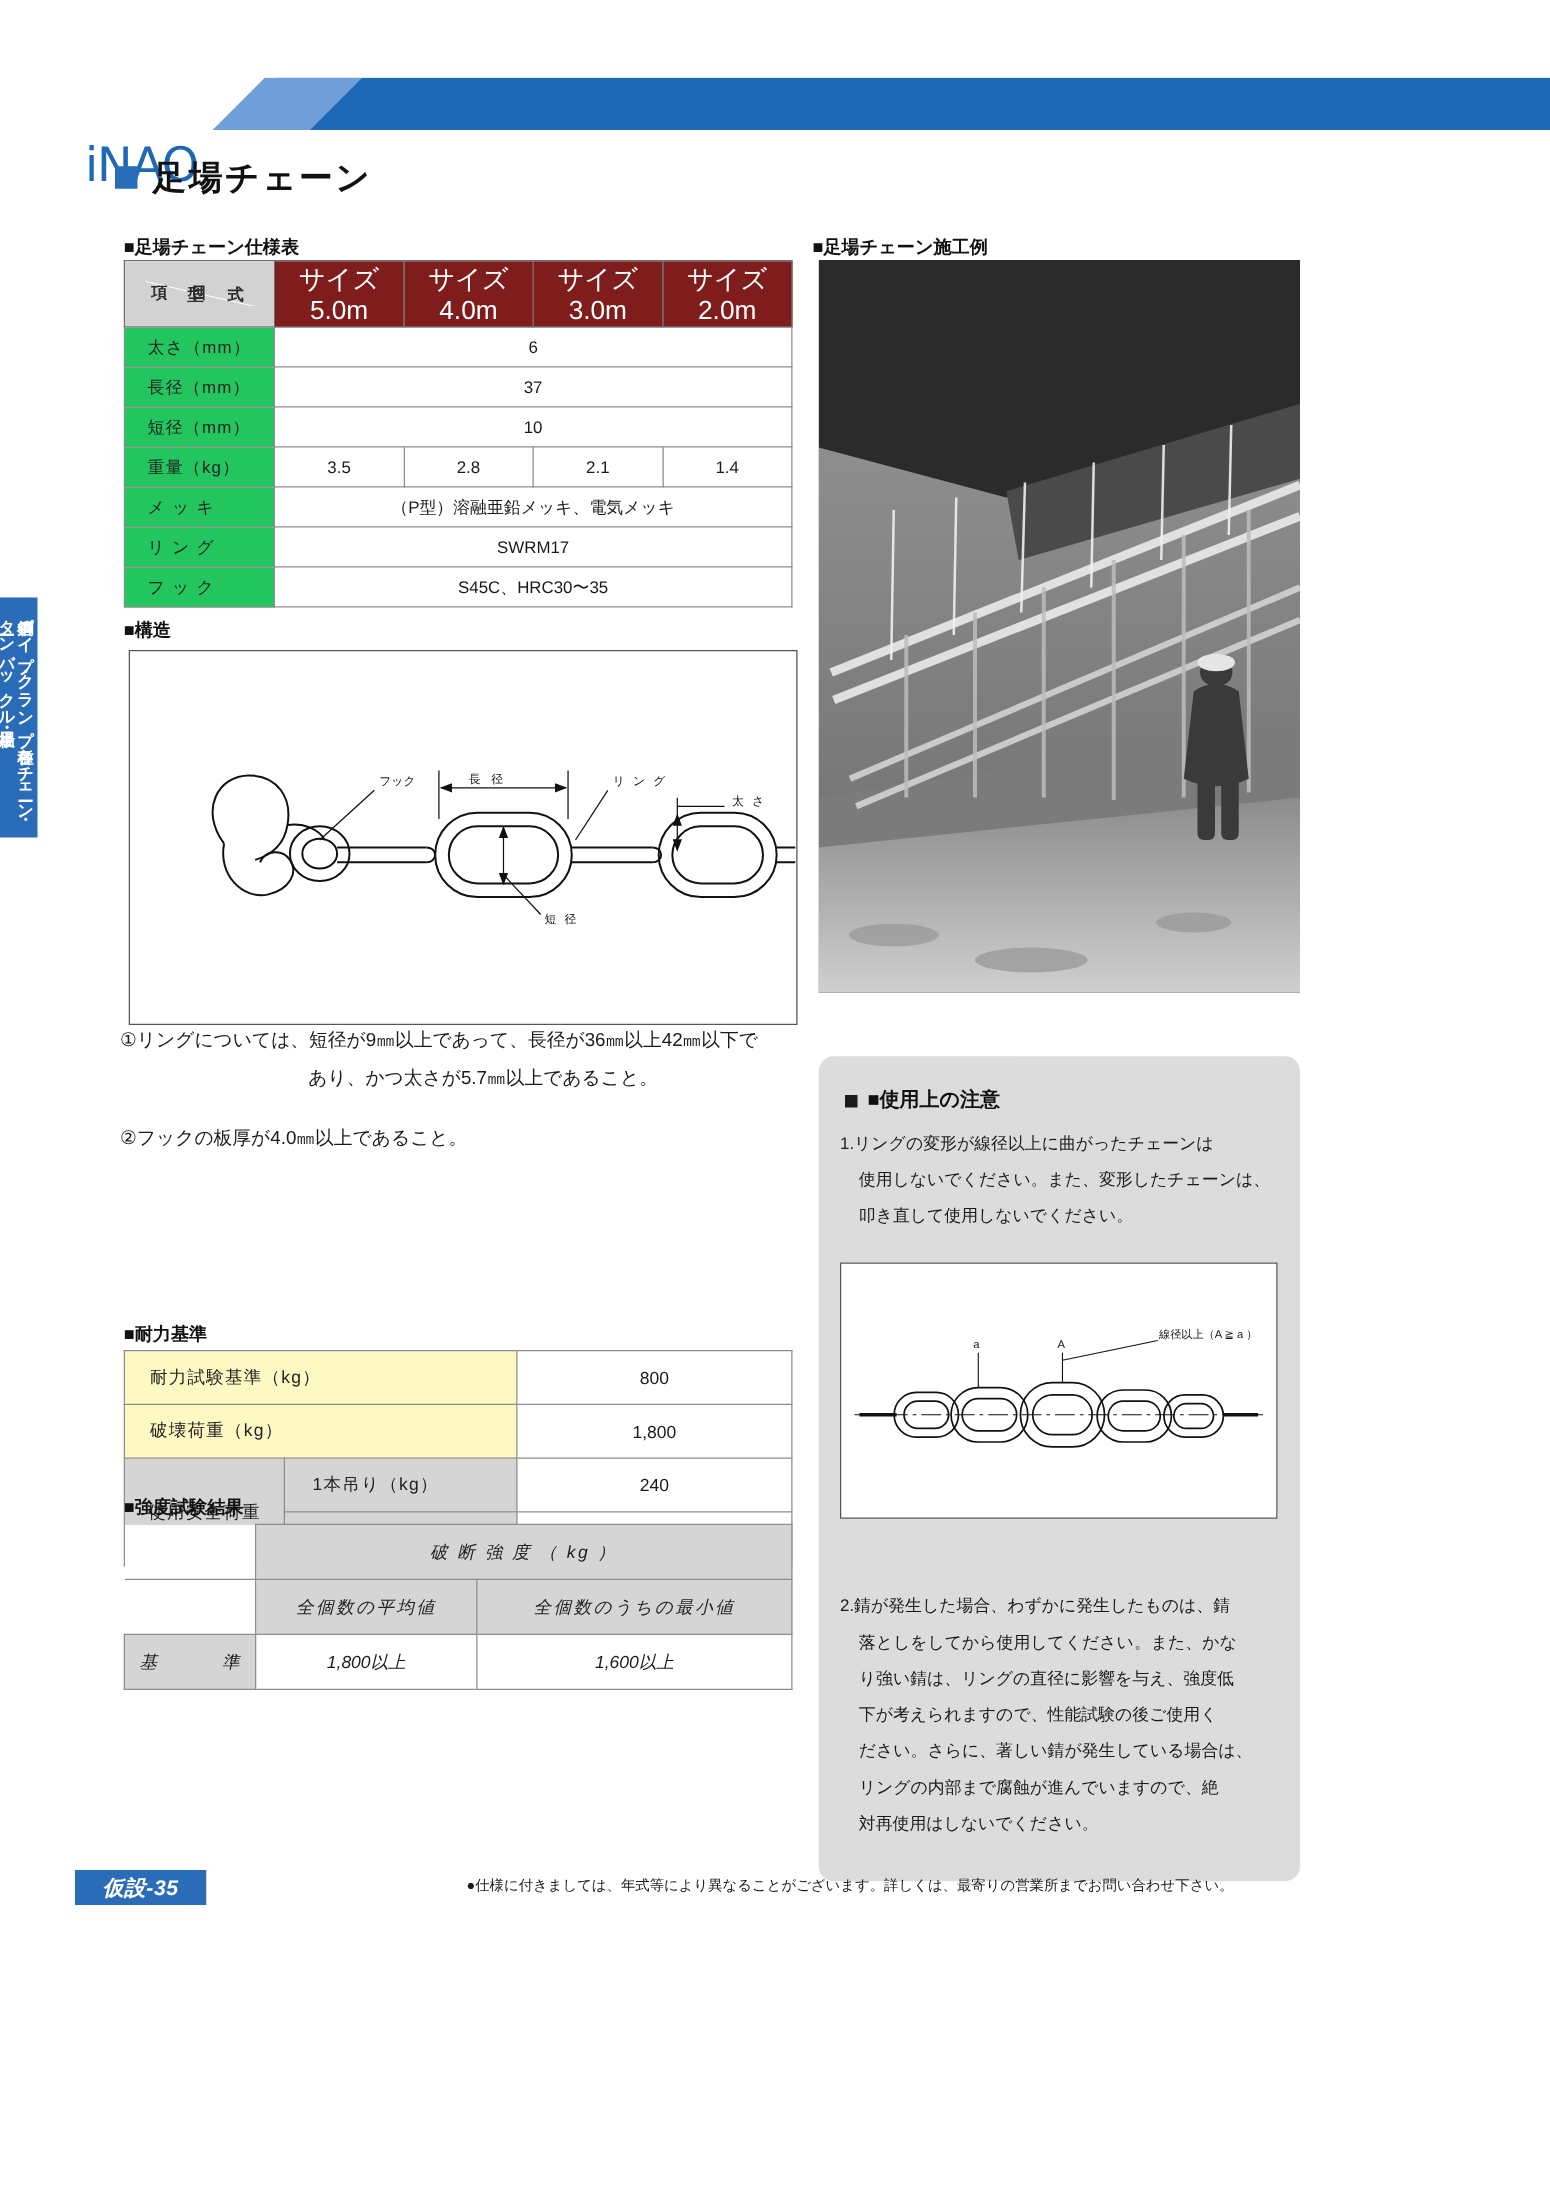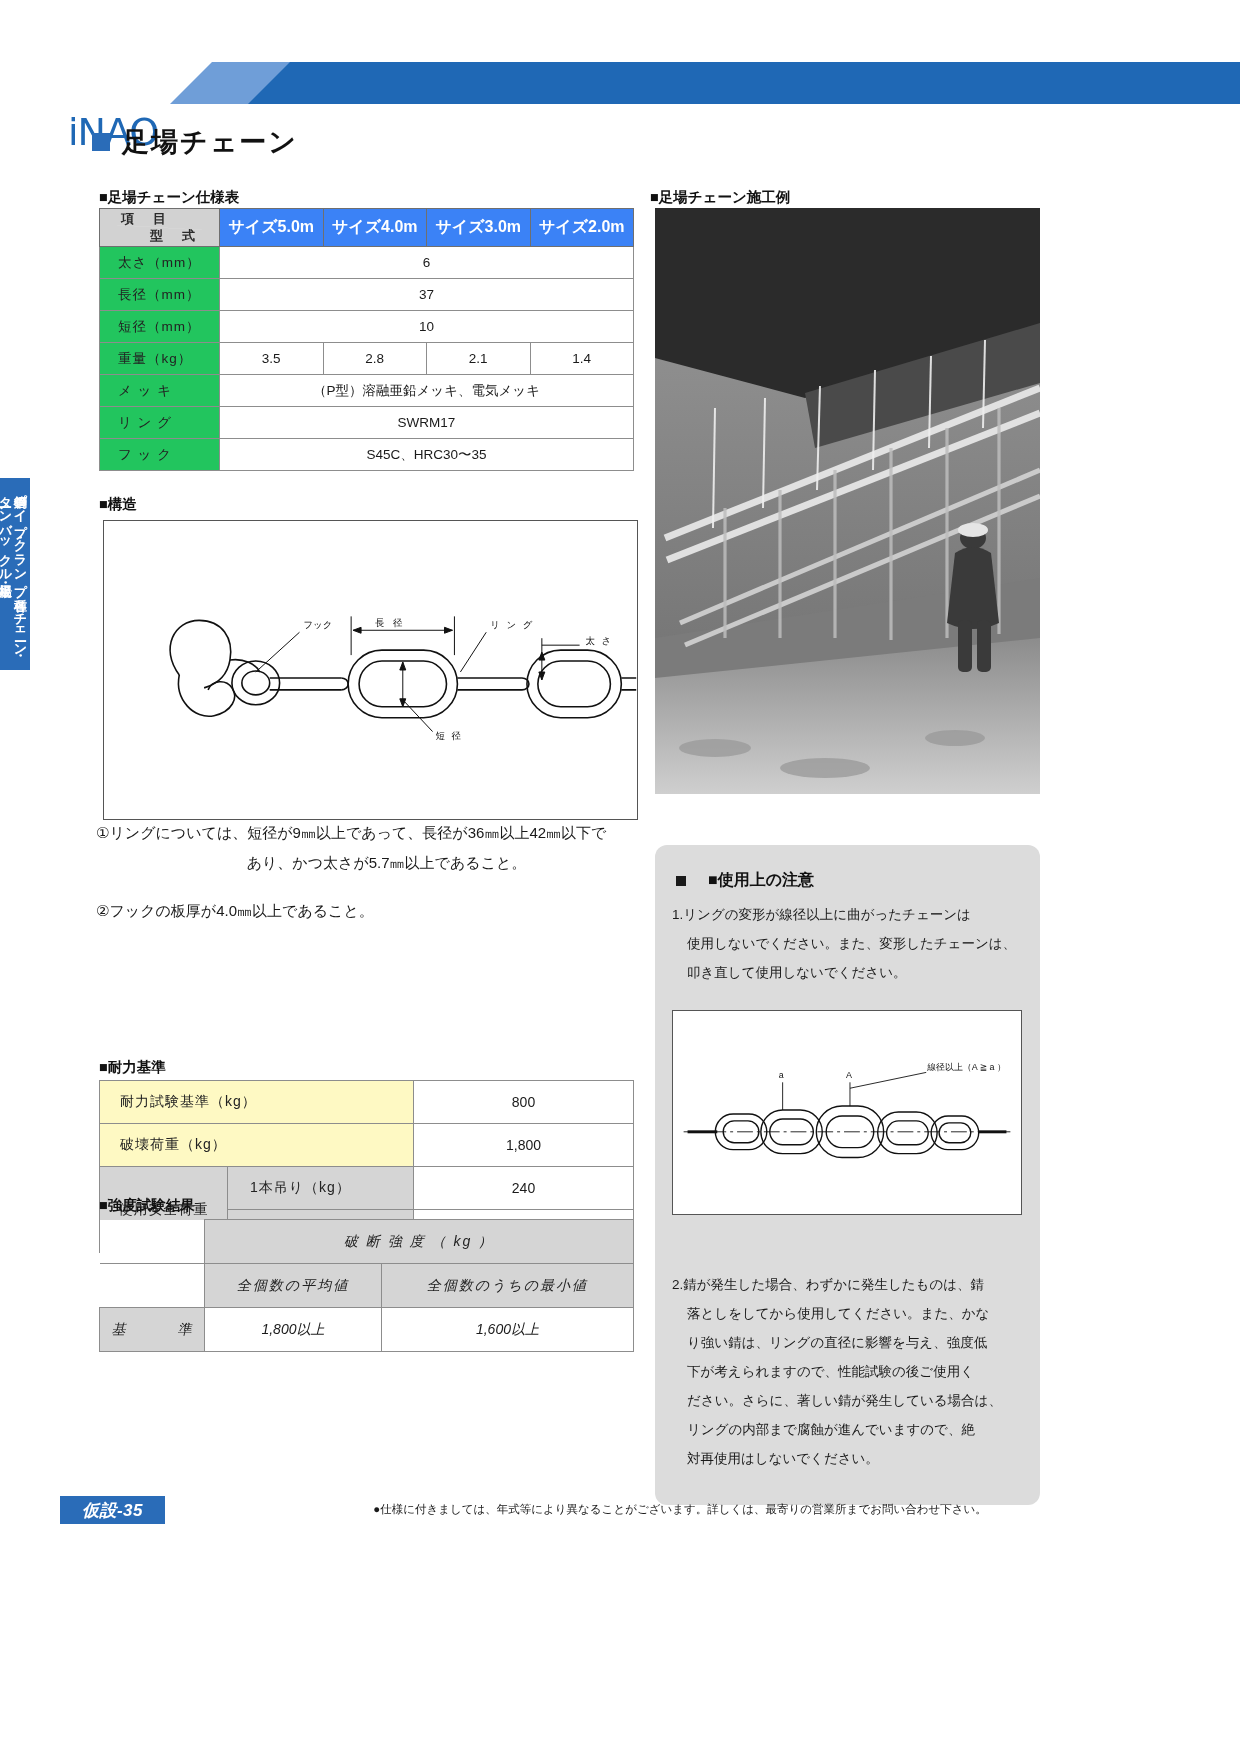--- a/index.html
+++ b/index.html
@@ -62,21 +62,21 @@
   #spec-head { position:absolute; left:99px; top:188px; }
   table.spec {
     position:absolute; left:99px; top:208px;
     border-collapse:collapse; width:535px;
     font-size:13.5px;
   }
   table.spec th, table.spec td {
     border:1px solid #8d8d8d; text-align:center; height:32px; padding:0 4px;
   }
   table.spec thead th {
-    background:#3b82f6; color:#fff; font-weight:bold; font-size:16px;
+    background:#7f1d1d; color:#fff; font-weight:normal; font-size:21px;
     height:38px; border-color:#6f6f6f;
   }
   table.spec thead th.corner {
     background:#d2d2d2; color:#2b2b2b; position:relative; width:120px;
     font-size:13px; font-weight:bold; padding:16px;
   }
   .corner-inner { position:relative; width:100%; height:100%; }
   .corner-inner .kata {
     position:absolute; right:5px; top:2px; letter-spacing:3px;
   }
@@ -145,21 +145,21 @@
   table.str td.v { background:#fff; }
 
   
   .caution {
     position:absolute; left:655px; top:845px; width:385px; height:660px;
     background:#dcdcdc; border-radius:12px;
   }
   .caution-title {
     position:absolute; left:676px; top:870px;
     font-size:16px; font-weight:bold; color:#111;
-    display:flex; align-items:center; gap:22px;
+    display:flex; align-items:center; gap:8px;
   }
   .caution-p {
     position:absolute; font-size:13.5px; line-height:29px; color:#1a1a1a;
   }
   #c1 { left:672px; top:900px; width:350px; }
   #c2 { left:672px; top:1270px; width:350px; }
   .caution-p .ind { display:block; padding-left:15px; }
   .caution-fig {
     position:absolute; left:672px; top:1010px; width:350px; height:205px;
     background:#fff; border:1px solid #555;

